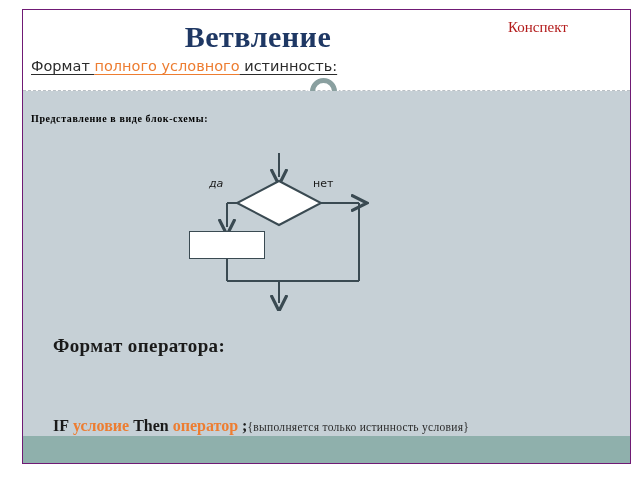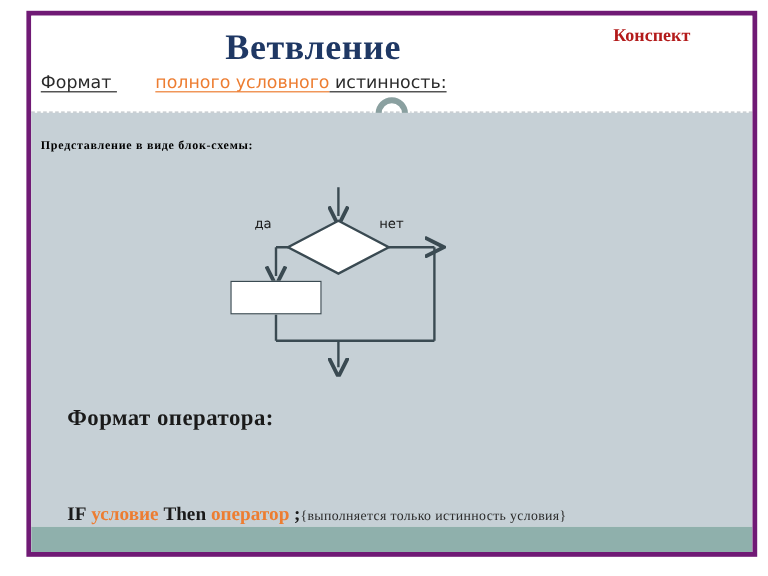--- a/index.html
+++ b/index.html
@@ -14,21 +14,21 @@
     font-family: "Liberation Serif", serif;
   }
 
   
   .slide {
     position: absolute;
     left: 22px;
     top: 9px;
     width: 609px;
     height: 455px;
-    border: 4px solid #701a75;
+    border: 1px solid #701a75;
     box-sizing: border-box;
     background: #ffffff;
     overflow: hidden;
   }
 
   
   .header {
     position: absolute;
     left: 0;
     top: 0;
@@ -48,42 +48,42 @@
     color: #1f3864;
     letter-spacing: 0.5px;
     white-space: nowrap;
   }
   .note-badge {
     position: absolute;
     left: 485px;
     top: 8px;
     width: 70px;
     font-family: "Liberation Serif", serif;
-    font-weight: bold;
+    font-weight: normal;
     font-size: 15px;
     line-height: 1.25;
     color: #b31b1b;
     word-break: break-all;
   }
 
   .subtitle {
     position: absolute;
     left: 8px;
     top: 48px;
     font-family: "DejaVu Sans", sans-serif;
     font-size: 14.5px;
     color: #2b2b2b;
     white-space: nowrap;
   }
   .subtitle span {
     text-decoration: underline;
     text-underline-offset: 3px;
     text-align: right;
   }
-  .accent-orange { color: #ed7d31; margin-left: 32px; }
+  .accent-orange { color: #ed7d31; }
 
   .divider {
     position: absolute;
     left: 0;
     top: 80px;
     width: 100%;
     height: 0;
     border-top: 1px dashed #b9bfc4;
   }
 
@@ -138,21 +138,21 @@
     top: 60px;
     width: 220px;
     height: 160px;
   }
   .flow-label {
     position: absolute;
     font-family: "DejaVu Sans", sans-serif;
     font-size: 11px;
     color: #1a1a1a;
   }
-  .label-yes { left: 36px; top: 26px; }
+  .label-yes { left: 36px; top: 26px; font-style: italic; }
   .label-no  { left: 140px; top: 26px; }
 
   .process-box {
     position: absolute;
     left: 16px;
     top: 80px;
     width: 76px;
     height: 28px;
     background: #ffffff;
     border: 1.5px solid #3a4a52;

